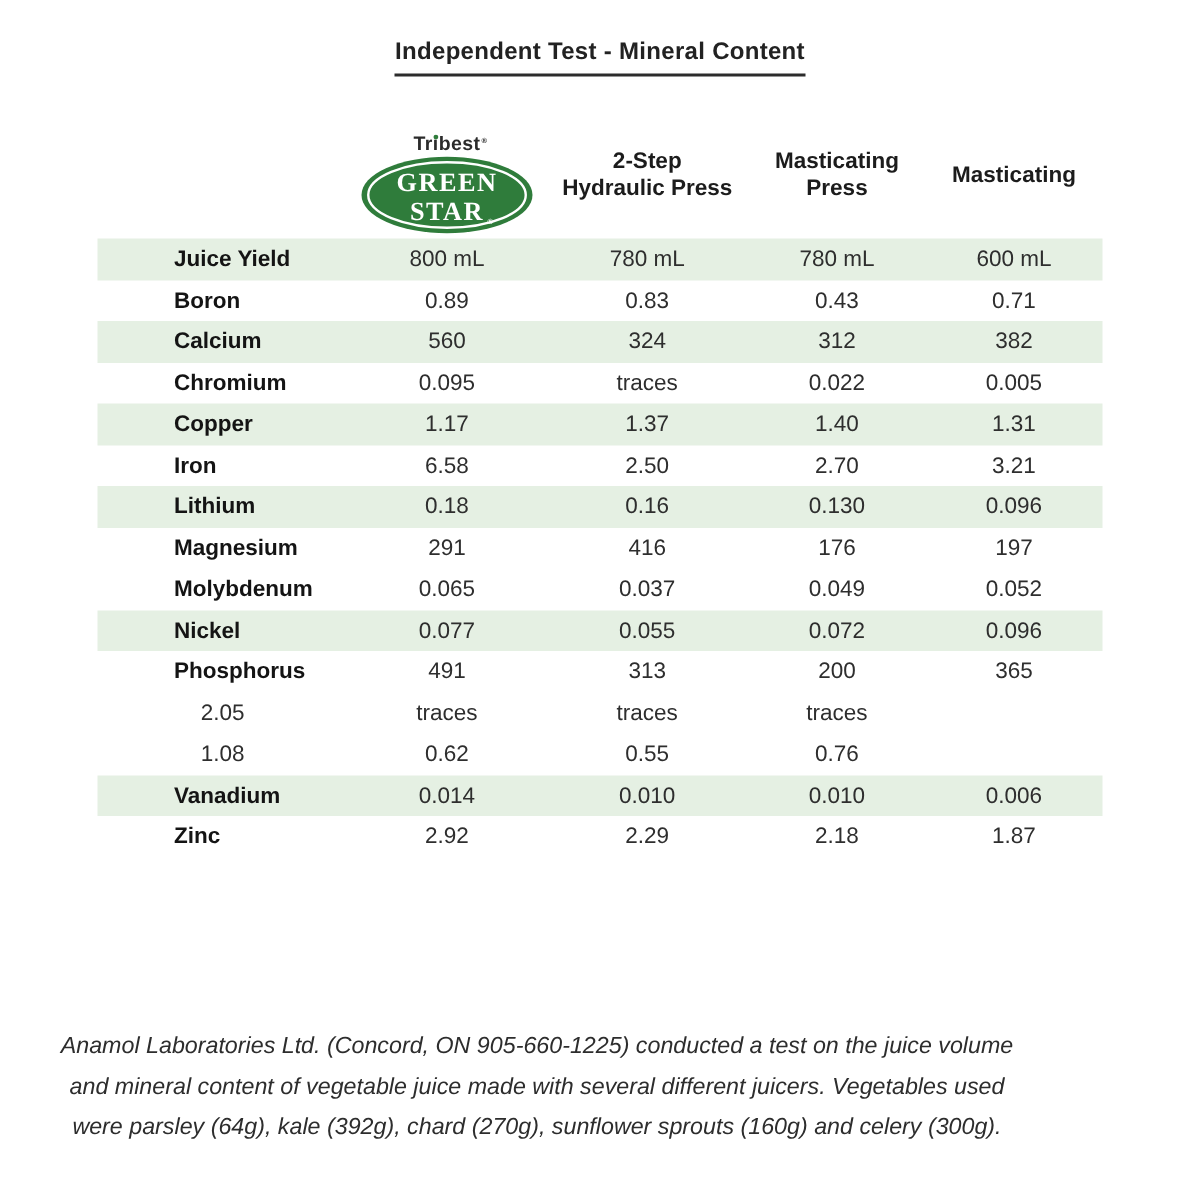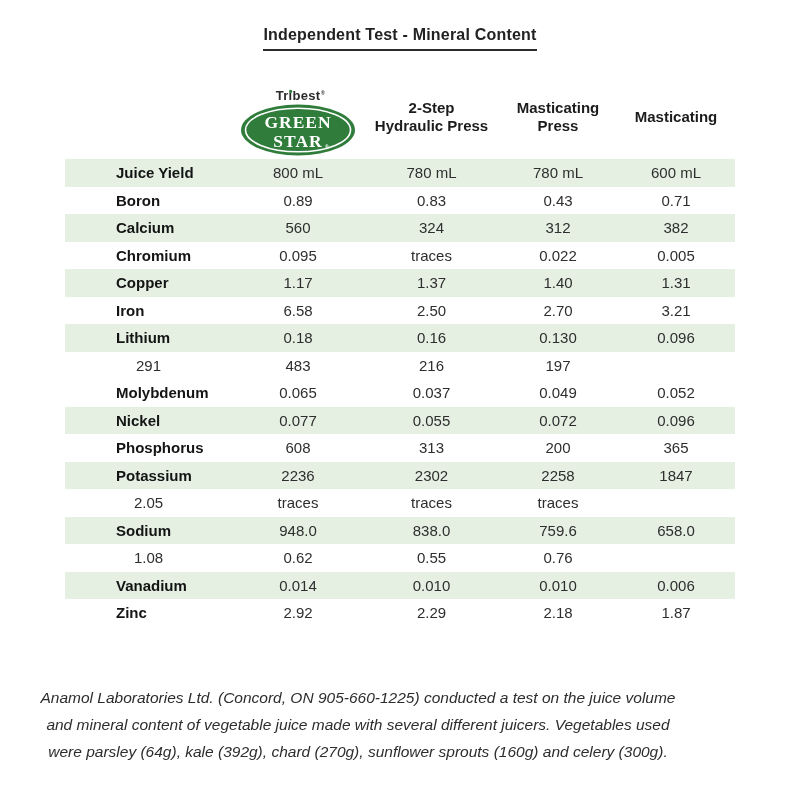--- a/index.html
+++ b/index.html
@@ -132,65 +132,52 @@
         <div class="cell value">3.21</div>
       </div>
       <div class="trow green">
         <div class="cell label">Lithium</div>
         <div class="cell value">0.18</div>
         <div class="cell value">0.16</div>
         <div class="cell value">0.130</div>
         <div class="cell value">0.096</div>
       </div>
       <div class="trow">
+        <div class="cell label">Magnesium</div>
         <div class="cell value">291</div>
-        <div class="cell value">483</div>
-        <div class="cell value">216</div>
+        <div class="cell value">416</div>
+        <div class="cell value">176</div>
         <div class="cell value">197</div>
       </div>
       <div class="trow">
         <div class="cell label">Molybdenum</div>
         <div class="cell value">0.065</div>
         <div class="cell value">0.037</div>
         <div class="cell value">0.049</div>
         <div class="cell value">0.052</div>
       </div>
       <div class="trow green">
         <div class="cell label">Nickel</div>
         <div class="cell value">0.077</div>
         <div class="cell value">0.055</div>
         <div class="cell value">0.072</div>
         <div class="cell value">0.096</div>
       </div>
       <div class="trow">
         <div class="cell label">Phosphorus</div>
-        <div class="cell value">608</div>
+        <div class="cell value">491</div>
         <div class="cell value">313</div>
         <div class="cell value">200</div>
         <div class="cell value">365</div>
       </div>
-      <div class="trow green">
-        <div class="cell label">Potassium</div>
-        <div class="cell value">2236</div>
-        <div class="cell value">2302</div>
-        <div class="cell value">2258</div>
-        <div class="cell value">1847</div>
-      </div>
       <div class="trow">
         <div class="cell value">2.05</div>
         <div class="cell value">traces</div>
         <div class="cell value">traces</div>
         <div class="cell value">traces</div>
-      </div>
-      <div class="trow green">
-        <div class="cell label">Sodium</div>
-        <div class="cell value">948.0</div>
-        <div class="cell value">838.0</div>
-        <div class="cell value">759.6</div>
-        <div class="cell value">658.0</div>
       </div>
       <div class="trow">
         <div class="cell value">1.08</div>
         <div class="cell value">0.62</div>
         <div class="cell value">0.55</div>
         <div class="cell value">0.76</div>
       </div>
       <div class="trow green">
         <div class="cell label">Vanadium</div>
         <div class="cell value">0.014</div>

